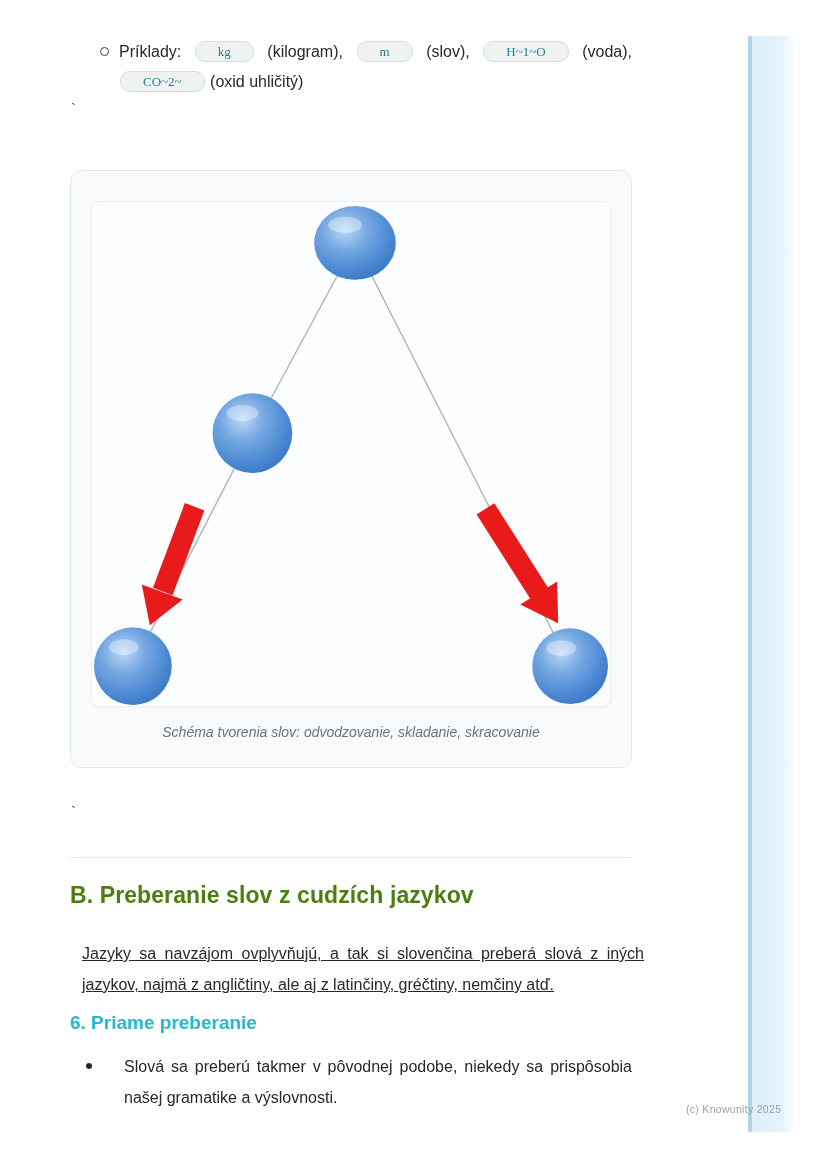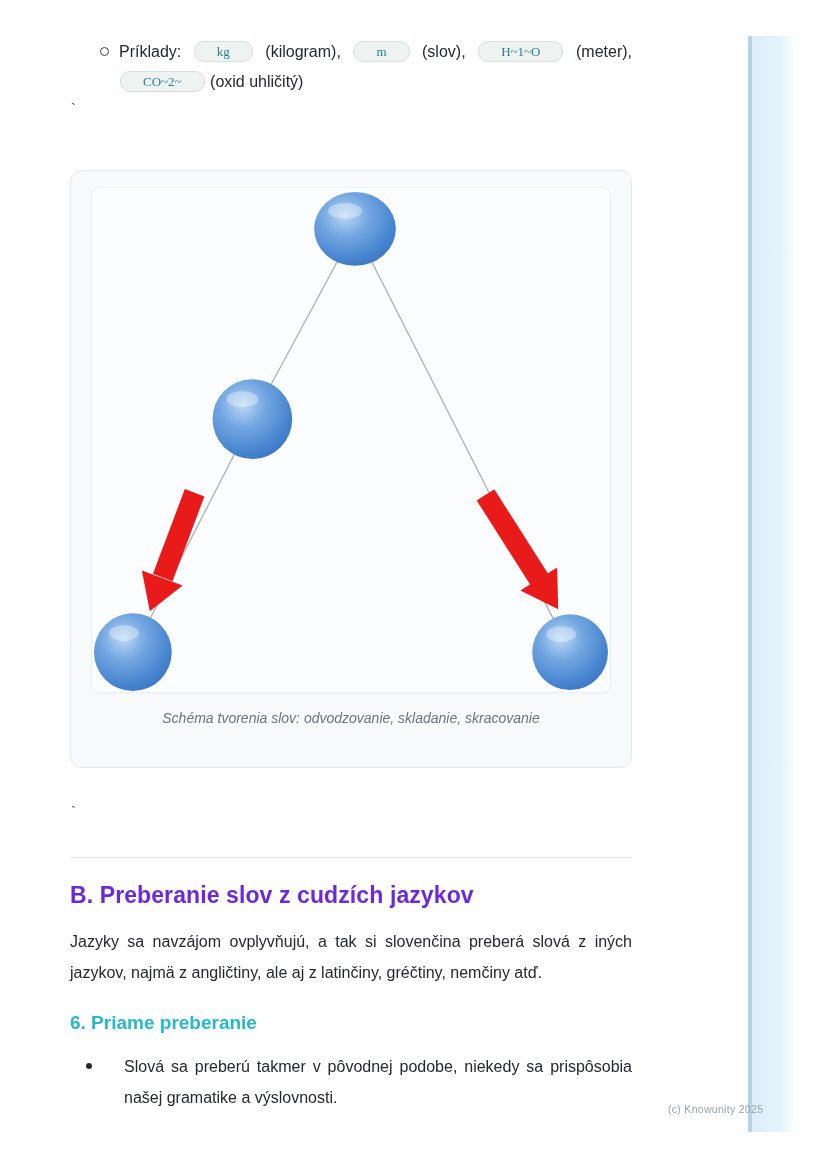--- a/index.html
+++ b/index.html
@@ -8,21 +8,21 @@
     font-family:"Liberation Sans", sans-serif; color:#25282d; overflow:hidden;
   }
 
   
   .edge-bar {
     position:absolute; left:748px; top:36px; width:42px; height:1096px;
     background:linear-gradient(to right, #ddeefa 0%, #e6f3fb 72%, rgba(230,243,251,0.12) 100%);
     border-left:4px solid #b0d5e8; border-radius:2px;
   }
   .watermark {
-    position:absolute; left:668px; top:1103px; font-size:10.5px; color:#98a1a9;
+    position:absolute; left:686px; top:1103px; font-size:10.5px; color:#98a1a9;
     letter-spacing:0.3px; z-index:2;
   }
 
   
   .example-item { position:absolute; left:70px; top:37px; width:562px; }
   .example-marker {
     position:absolute; left:30px; top:10px; width:7px; height:7px;
     border:1.5px solid #3a3f45; border-radius:50%;
   }
   .example-text { margin-left:49px; font-size:16px; line-height:30px; text-align:justify; }
@@ -33,41 +33,41 @@
     border-radius:10px; padding:1px 22px; margin:0 1px; position:relative; top:-1px;
   }
 
   .stray { position:absolute; left:71px; font-size:15px; color:#3a3f45; }
   .stray-1 { top:100px; }
   .stray-2 { top:803px; }
 
   
   .figure-card {
     position:absolute; left:70px; top:170px; width:562px; height:598px; box-sizing:border-box;
-    background:#f8fafb; border:1px solid #e1e9ea; border-radius:12px; padding:16px 20px;
+    background:#f8fafb; border:1px solid #e1e9ea; border-radius:12px; padding:30px 20px;
   }
   .figure-panel {
     width:520px; height:506px; box-sizing:border-box;
     background:#fbfdfe; border:1px solid #edf1f4; border-radius:8px;
     box-shadow:0 1px 2px rgba(0,0,0,0.03);
   }
   .figure-panel svg { display:block; width:518px; height:504px; }
   .figure-caption {
     margin-top:17px; text-align:center; font-style:italic; font-size:14px; color:#6a737e;
   }
 
   .divider { position:absolute; left:70px; top:857px; width:562px; height:1px; background:#e3e6ea; }
 
   .heading-b {
     position:absolute; left:70px; top:882px; width:562px; margin:0;
-    font-size:23px; font-weight:bold; color:#6d28d9; letter-spacing:0.1px;
+    font-size:23px; font-weight:bold; color:#4d7c0f; letter-spacing:0.1px;
   }
   .intro {
-    position:absolute; left:70px; top:926px; width:562px; margin:0;
-    font-size:16px; line-height:31px; text-align:justify;
+    position:absolute; left:70px; top:926px; width:562px; margin:12px;
+    font-size:16px; line-height:31px; text-align:justify;text-decoration:underline;
   }
   .heading-1 {
     position:absolute; left:70px; top:1012px; width:562px; margin:0;
     font-size:19px; font-weight:bold; color:#25b9cf;
   }
   .bullet-item { position:absolute; left:70px; top:1051px; width:562px; }
   .bullet-marker {
     position:absolute; left:16px; top:12px; width:6px; height:6px;
     background:#25282d; border-radius:50%;
   }
@@ -76,21 +76,21 @@
 </head>
 <body>
 
 <div class="page">
 
   <div class="edge-bar"></div>
   <div class="watermark">(c) Knowunity 2025</div>
 
   <div class="example-item">
     <span class="example-marker"></span>
-    <div class="example-text"><span class="example-label">Príklady:</span> <span class="code-badge">kg</span><span> (kilogram), </span><span class="code-badge">m</span><span> (slov), </span><span class="code-badge">H~1~O</span><span> (meter), </span><span class="code-badge">CO~2~</span><span> (oxid uhličitý)</span></div>
+    <div class="example-text"><span class="example-label">Príklady:</span> <span class="code-badge">kg</span><span> (kilogram), </span><span class="code-badge">m</span><span> (slov), </span><span class="code-badge">H~1~O</span><span> (voda), </span><span class="code-badge">CO~2~</span><span> (oxid uhličitý)</span></div>
   </div>
 
   <div class="stray stray-1">`</div>
 
   <div class="figure-card">
     <div class="figure-panel">
       <svg viewBox="0 0 520 506">
         <defs>
           <radialGradient id="ball" cx="38%" cy="32%" r="75%">
             <stop offset="0%" stop-color="#bcd9f4"></stop>

